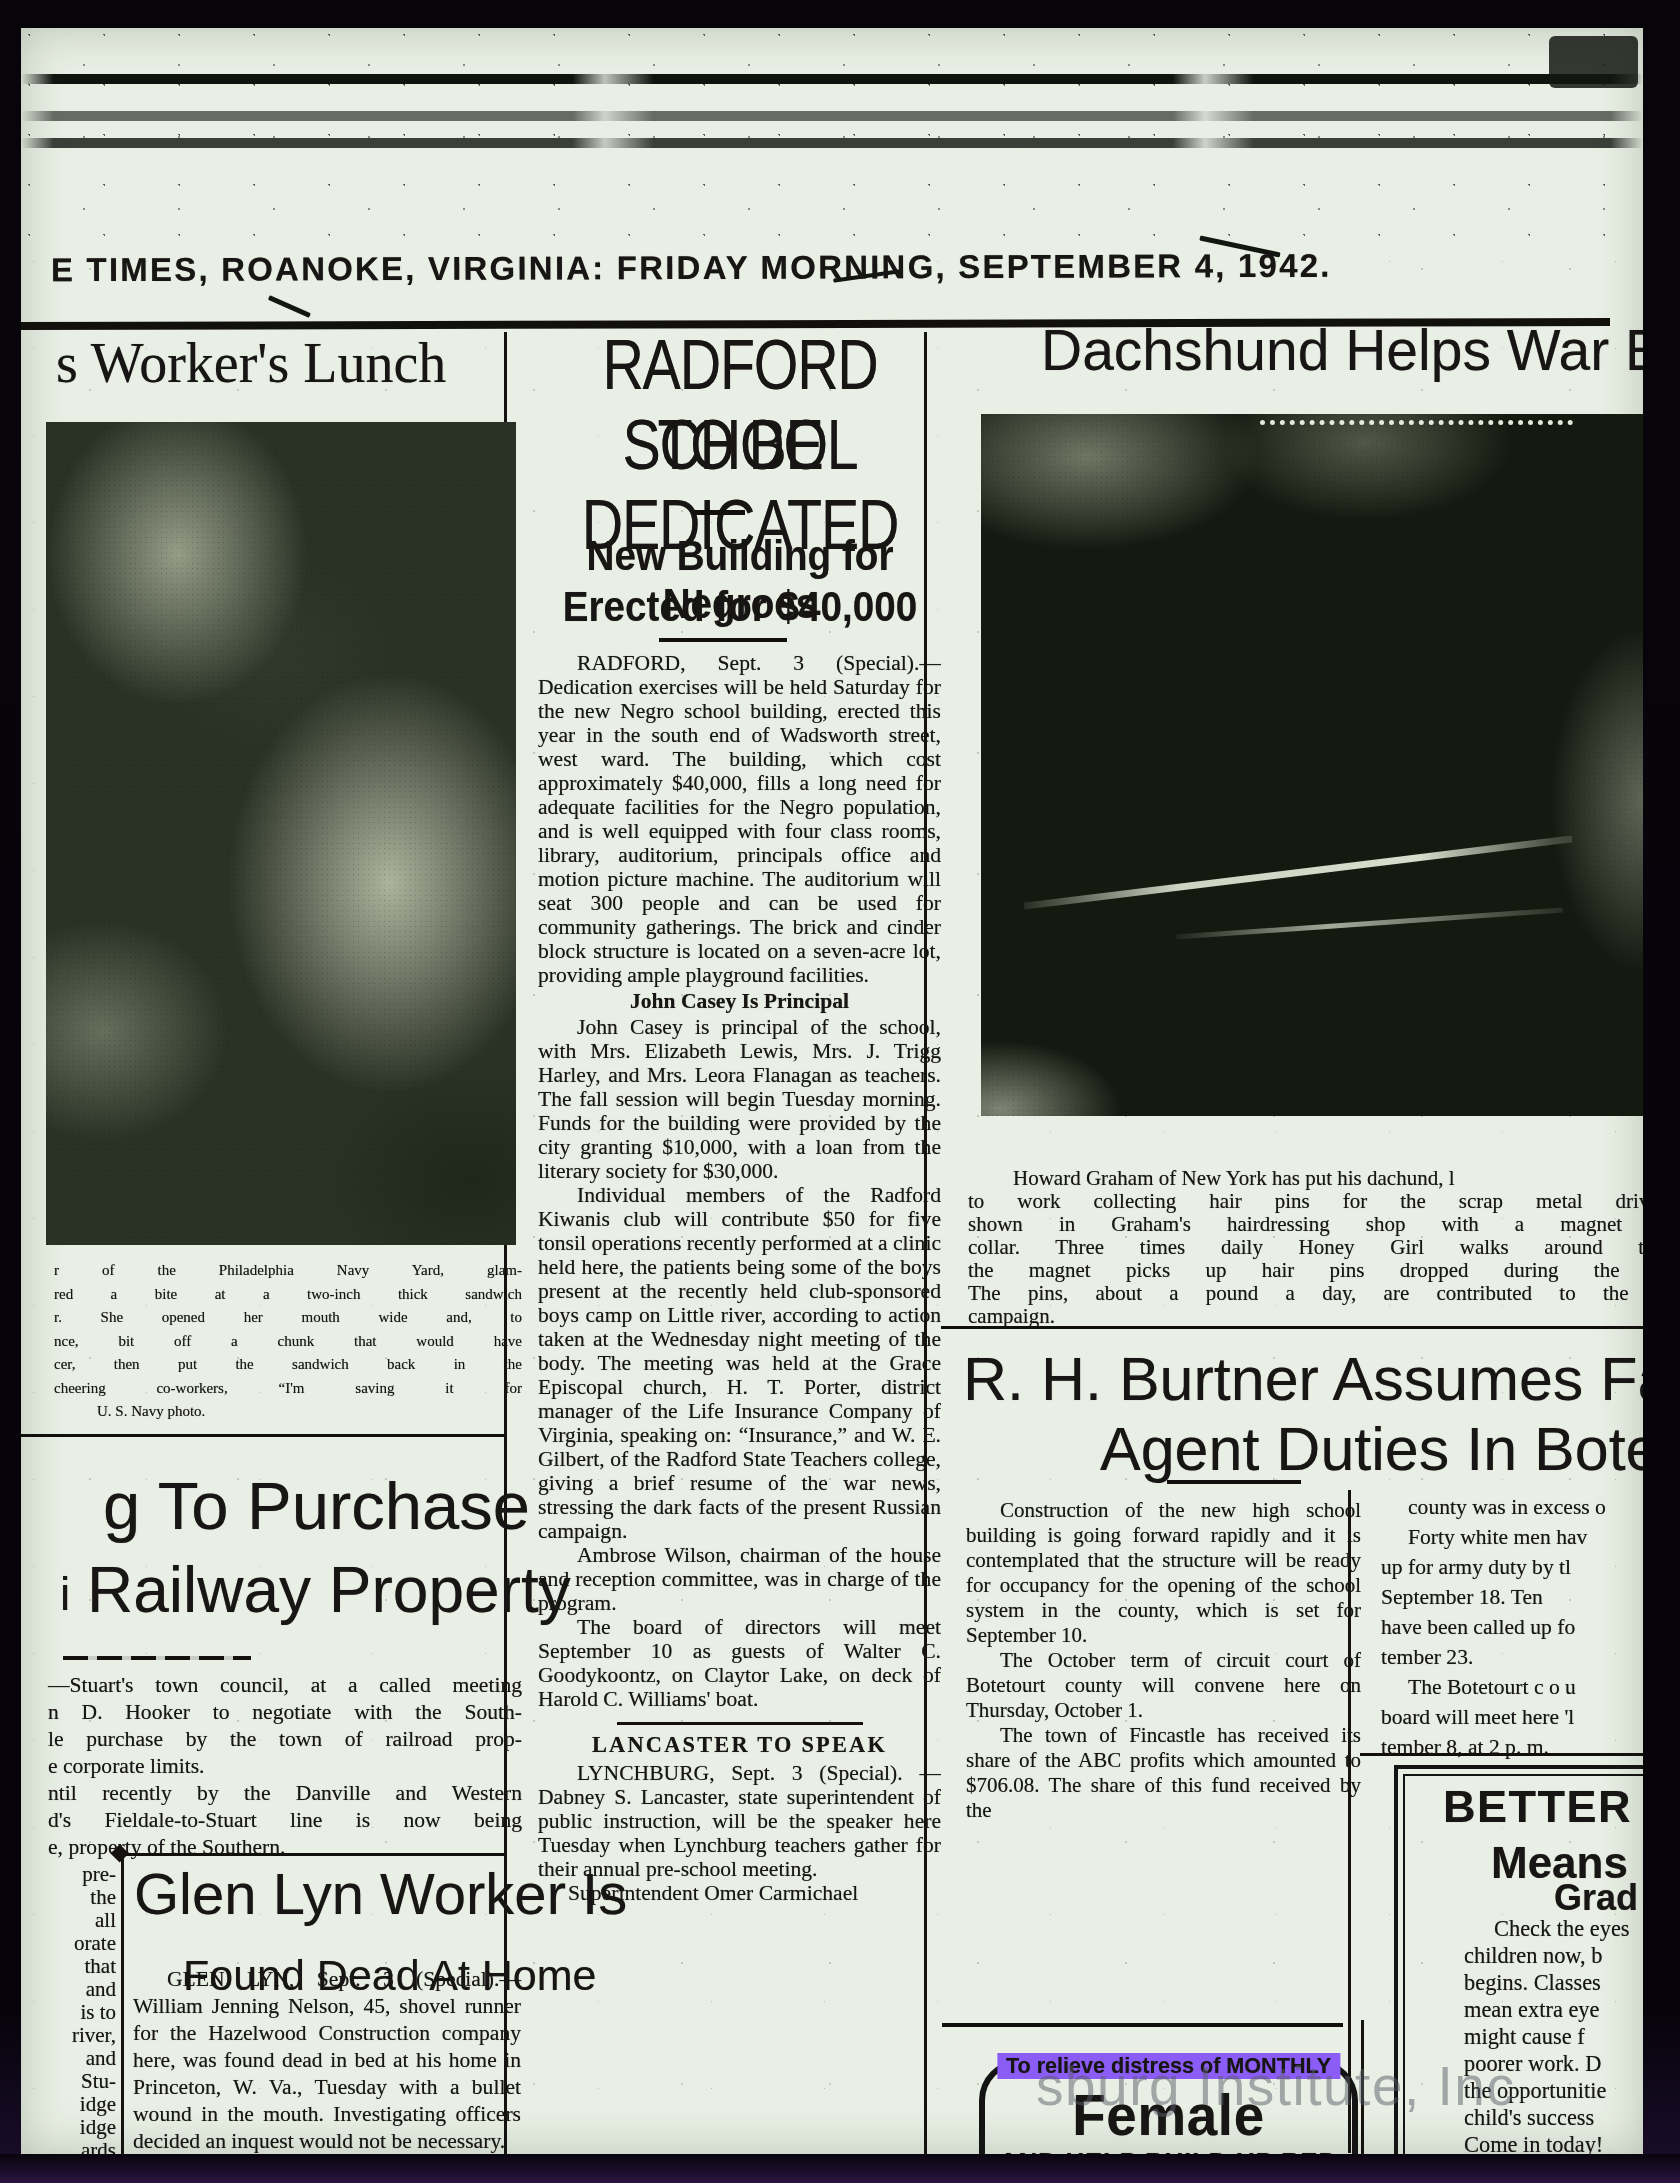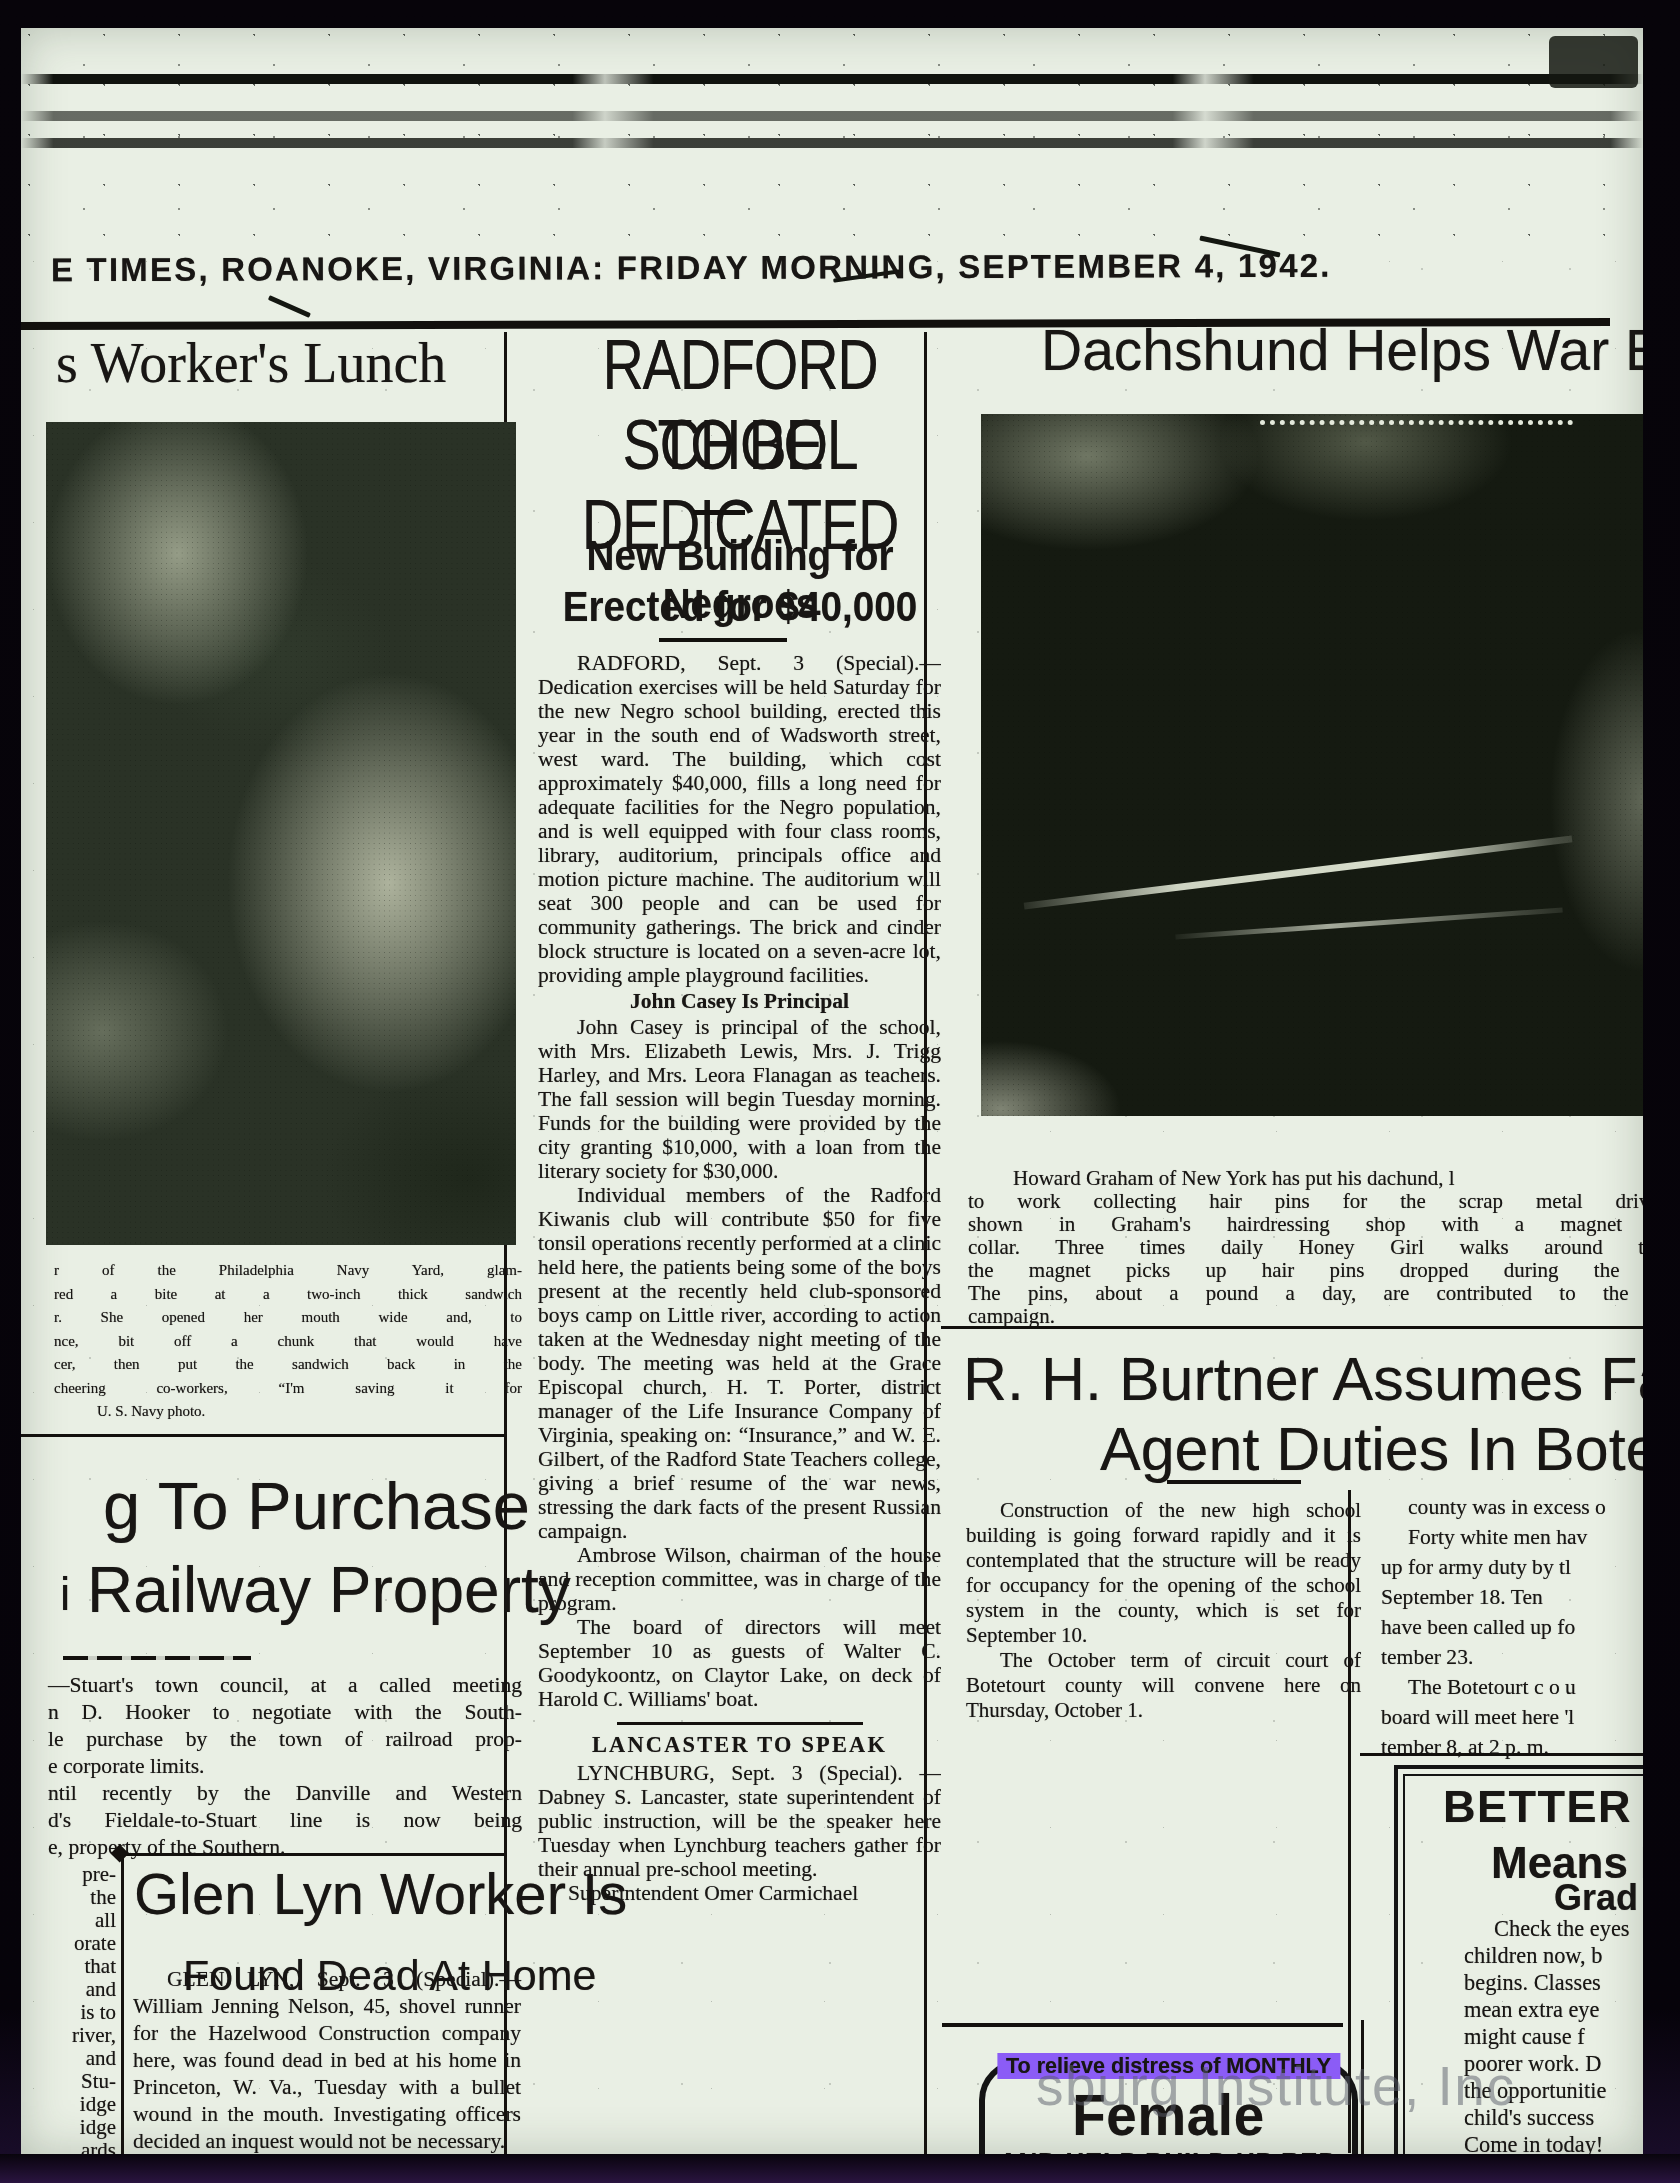--- a/index.html
+++ b/index.html
@@ -228,20 +228,21 @@
 
     <div class="abs sans ink nw h-burt1">R. H. Burtner Assumes Fa</div>
     <div class="abs sans ink nw h-burt2">Agent Duties In Bote</div>
     <div class="abs hrule" style="left:1146px;top:1452px;width:134px;height:3.7px;"></div>
     <div class="abs vrule" style="left:1327px;top:1462px;height:663px;"></div>
     <div class="abs vrule" style="left:1340px;top:1992px;height:134px;"></div>
 
     <div class="abs serif ink burt1">
       <p>Construction of the new high school building is going forward rapidly and it is contemplated that the structure will be ready for occupancy for the opening of the school system in the county, which is set for September 10.</p>
       <p>The October term of circuit court of Botetourt county will convene here on Thursday, October 1.</p>
+      <p>The town of Fincastle has received its share of the ABC profits which amounted to $706.08. The share of this fund received by the</p>
     </div>
     <div class="abs hrule" style="left:921px;top:1995px;width:401px;height:3.7px;"></div>
 
     <div class="abs serif ink burt2">
       <div style="text-indent:27px;">county was in excess o</div>
       <div style="text-indent:27px;">Forty white men hav</div>
       <div>up for army duty by tl</div>
       <div>September 18.  Ten</div>
       <div>have been called up fo</div>
       <div>tember 23.</div>

